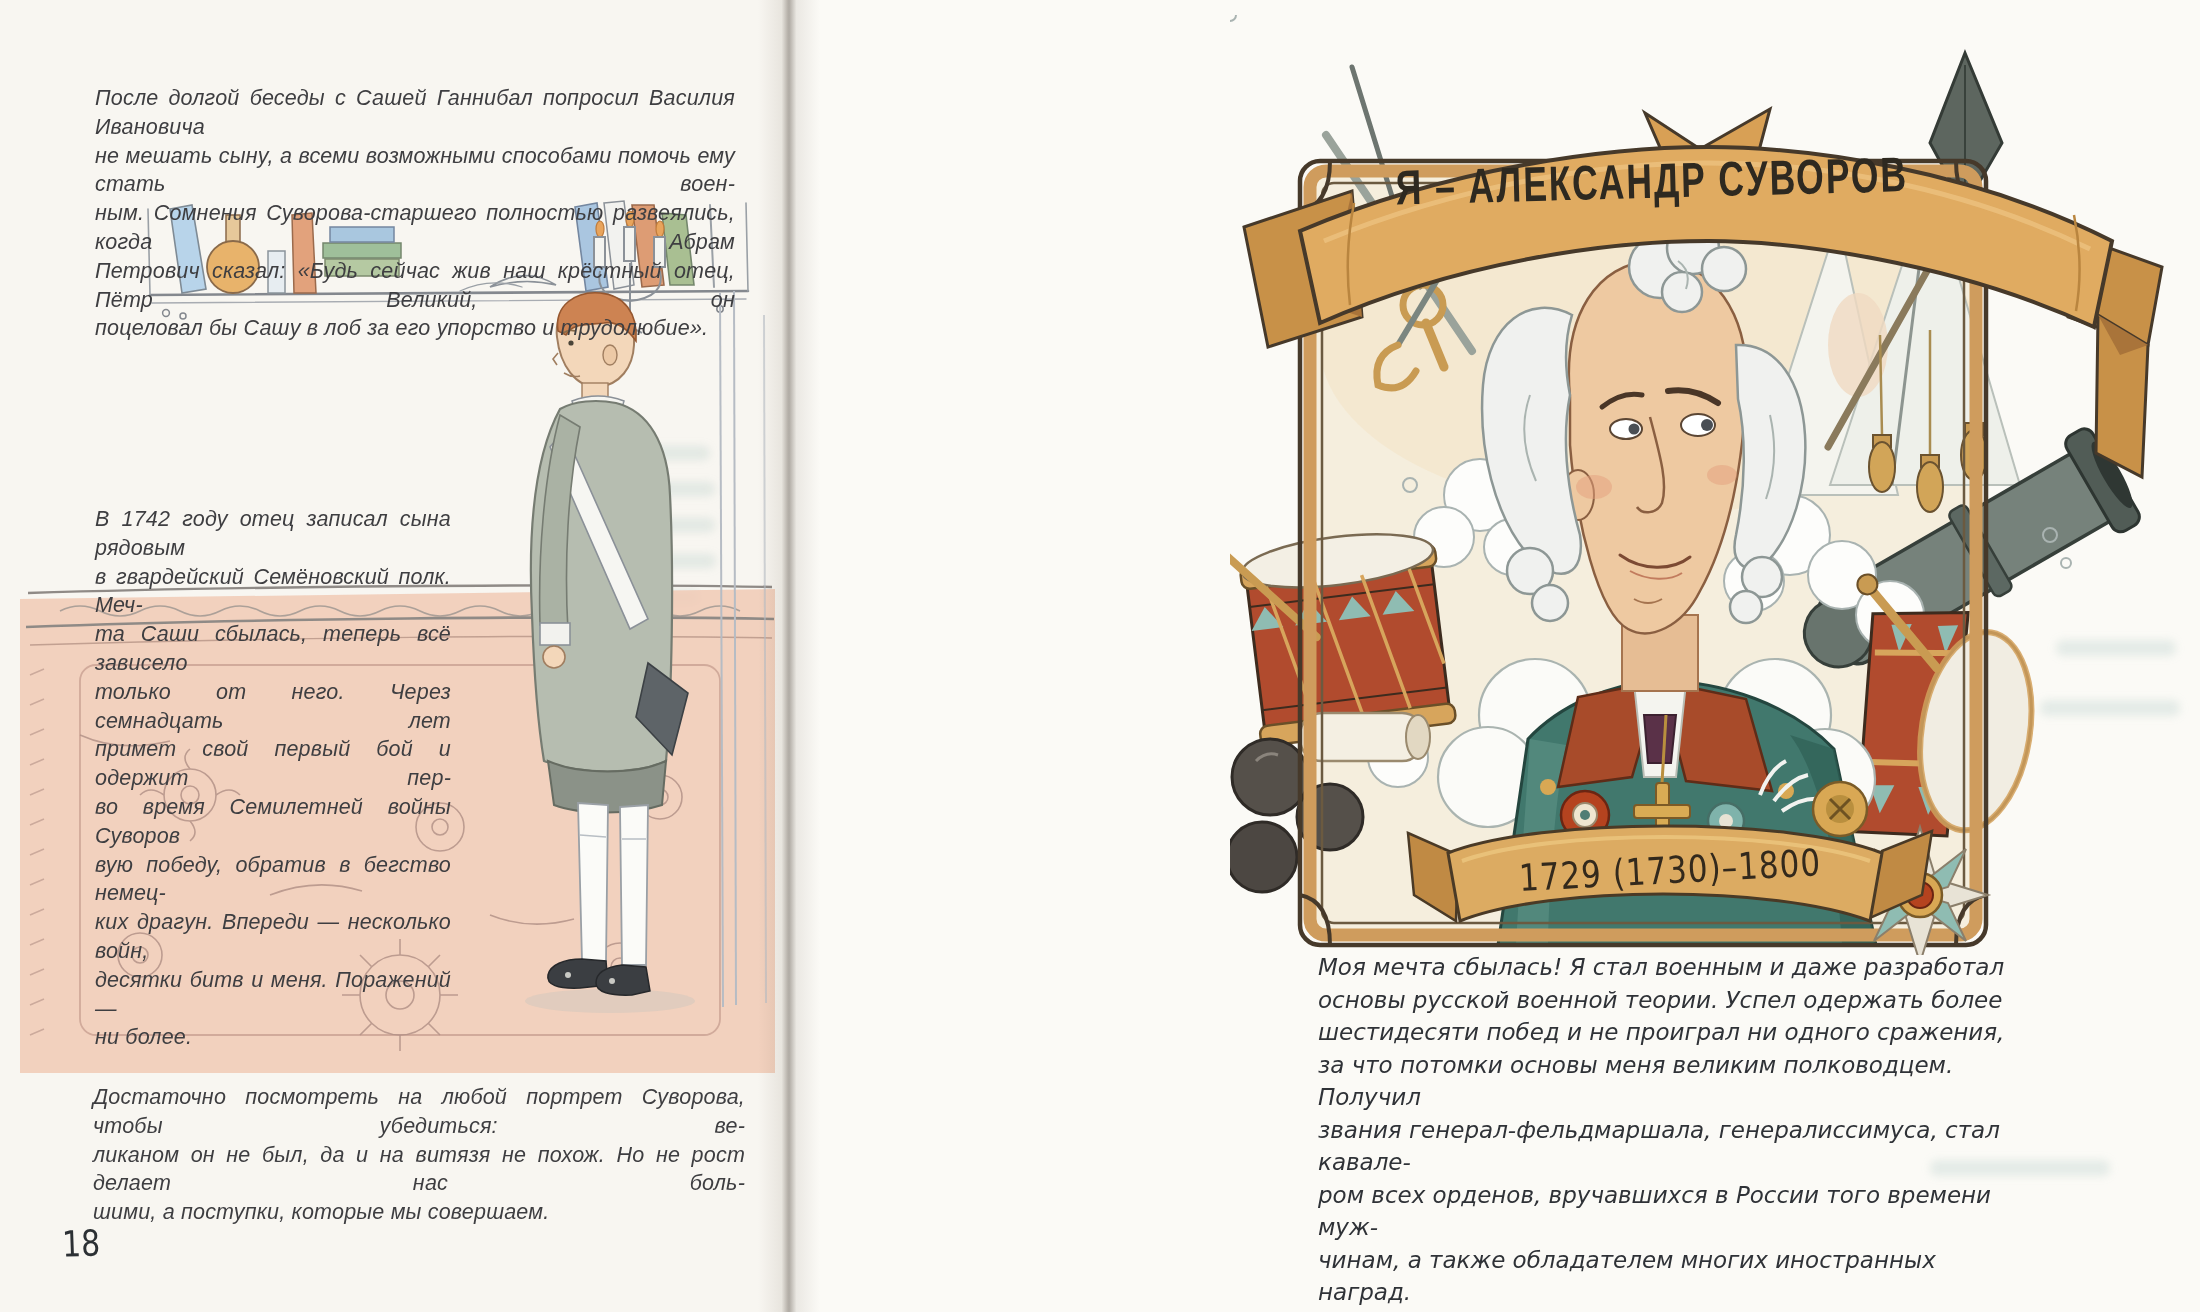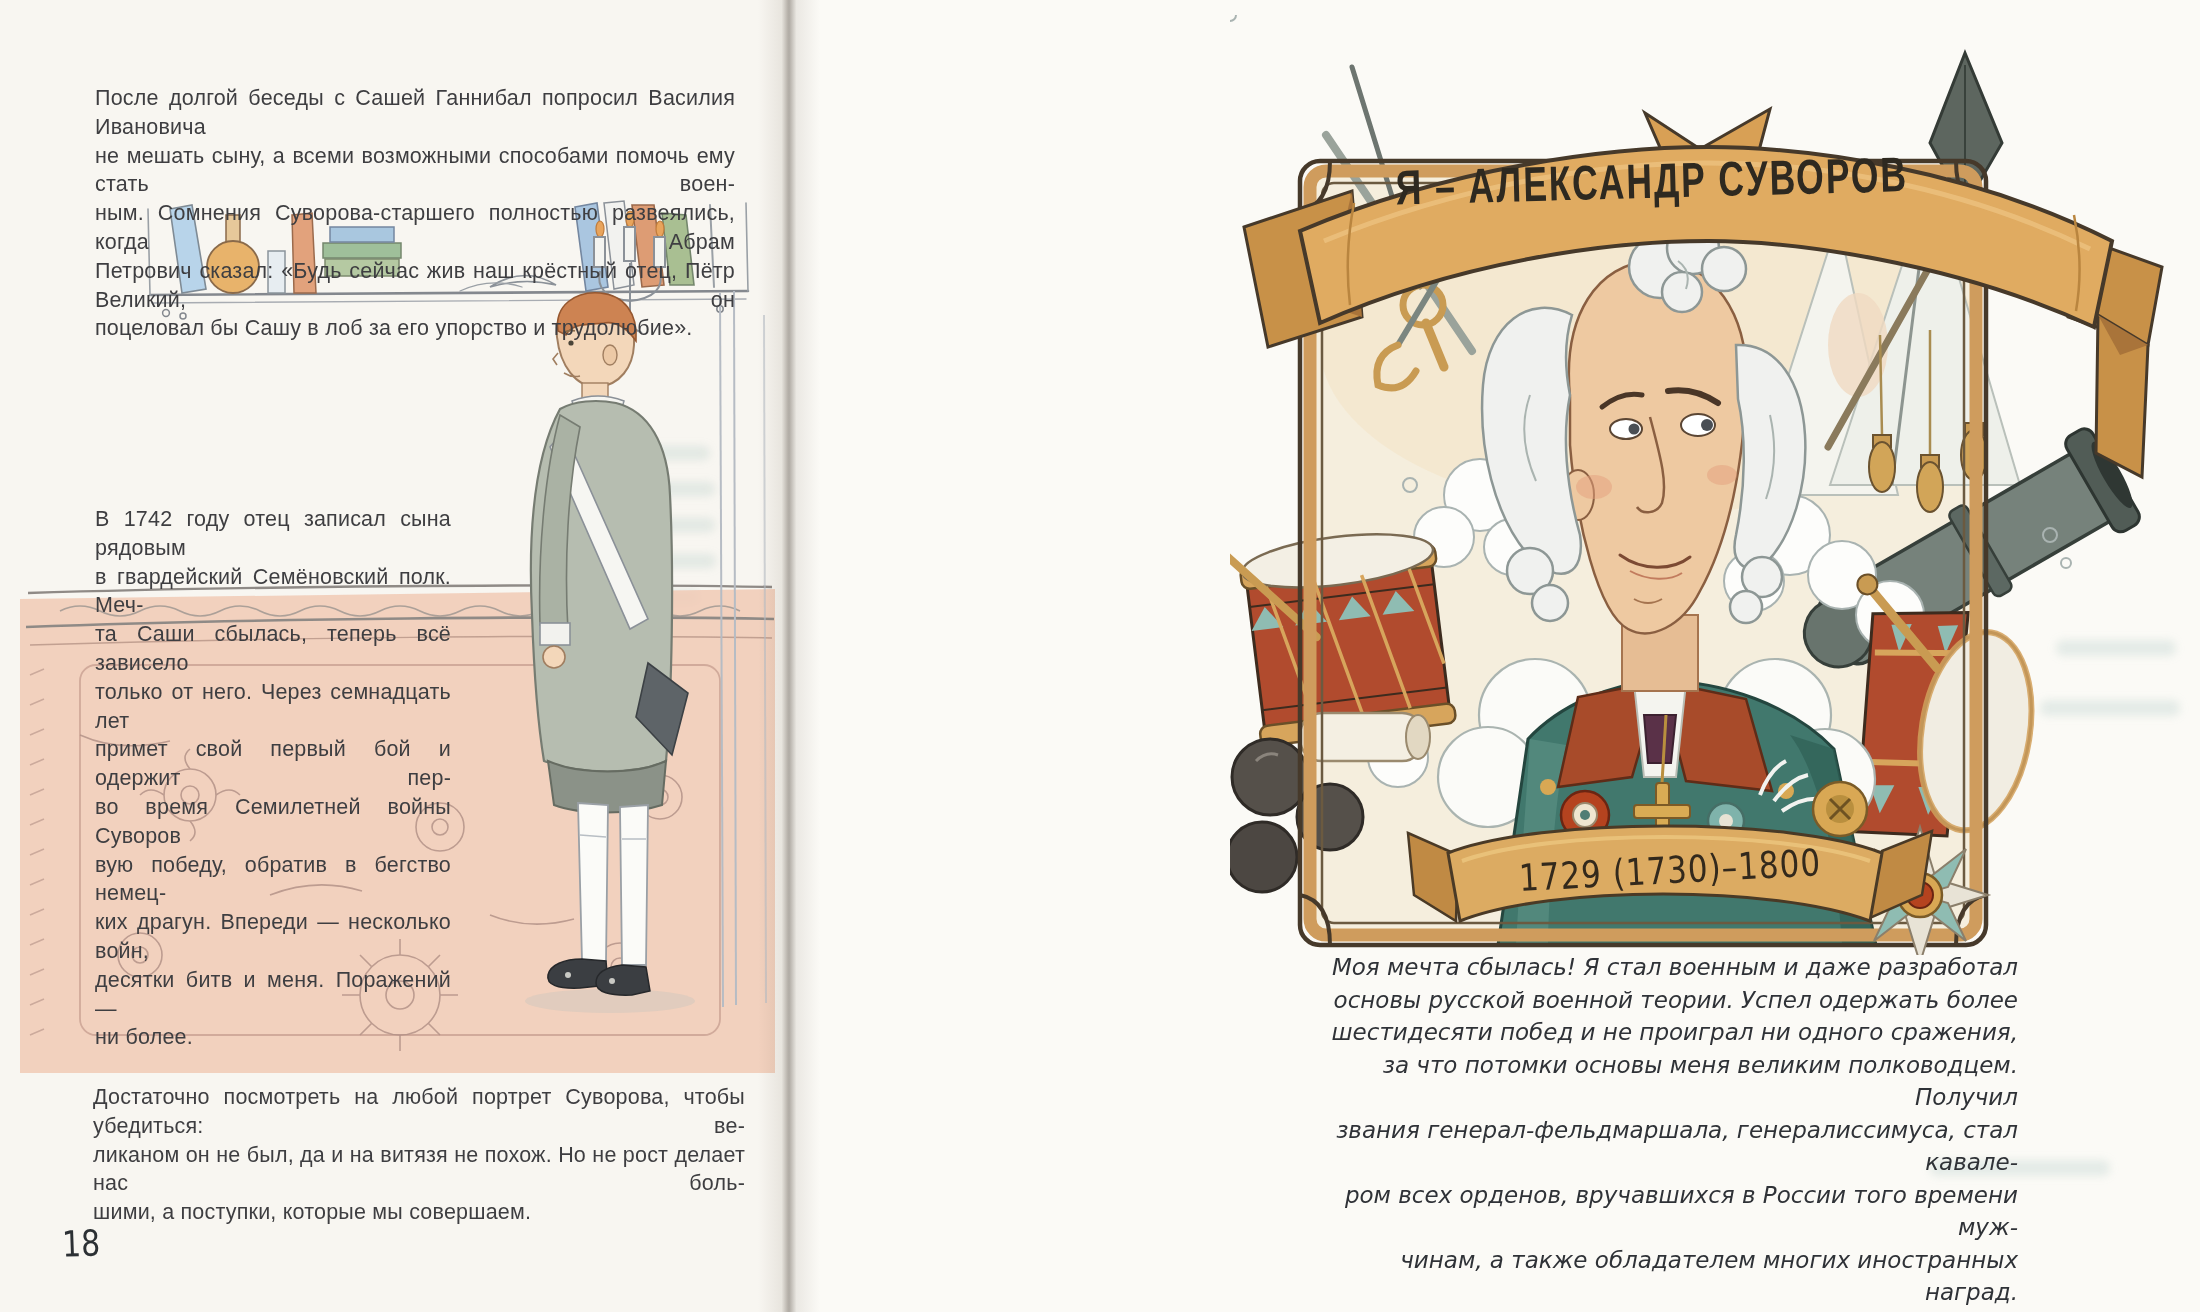--- a/index.html
+++ b/index.html
@@ -3,24 +3,24 @@
 <meta charset="utf-8">
 <style>
   html,body{margin:0;padding:0;background:#e9e6e0;}
   .spread{position:relative;width:2200px;height:1312px;background:#faf8f4;overflow:hidden;
           font-family:"Liberation Sans",sans-serif;}
   .page-left{position:absolute;left:0;top:0;width:788px;height:1312px;background:#f8f6f1;}
   .page-right{position:absolute;left:788px;top:0;width:1412px;height:1312px;background:#fbfaf6;}
   .gutter{position:absolute;left:758px;top:0;width:62px;height:1312px;
     background:linear-gradient(90deg,rgba(0,0,0,0) 0%,rgba(92,76,58,0.10) 38%,rgba(52,40,28,0.38) 50%,rgba(92,76,58,0.10) 62%,rgba(0,0,0,0) 100%);}
   .body-text{position:absolute;color:#3e3e41;font-size:21.5px;line-height:28.8px;letter-spacing:.2px;}
-  .ln{white-space:nowrap;}
+  .ln{white-space:nowrap;font-style:italic;}
   .just{text-align:justify;text-align-last:justify;white-space:normal;}
   .hand{font-family:"DejaVu Sans",sans-serif;font-style:italic;color:#2f3237;}
-  .caption{position:absolute;left:1318px;top:951px;width:700px;text-align:right;
+  .caption{position:absolute;left:1318px;top:951px;width:700px;text-align:left;
            font-size:23px;line-height:32.5px;}
   .banner-title{position:absolute;left:1352px;top:142px;width:600px;height:80px;
       display:flex;align-items:center;justify-content:center;transform:rotate(-1.5deg);}
   .banner-title span{display:inline-block;font-family:"Liberation Sans",sans-serif;
       font-size:37px;font-weight:bold;letter-spacing:2px;color:#2e2920;
       transform:scale(.96,1.32);white-space:nowrap;}
   .dates{position:absolute;left:1452px;top:852px;width:436px;text-align:center;transform:rotate(-3deg);}
   .dates span{display:inline-block;font-family:"DejaVu Sans",sans-serif;font-size:31px;
       letter-spacing:1px;color:#33291c;transform:scaleY(1.2);}
   .pageno{position:absolute;left:62px;top:1226px;font-family:"DejaVu Sans",sans-serif;

